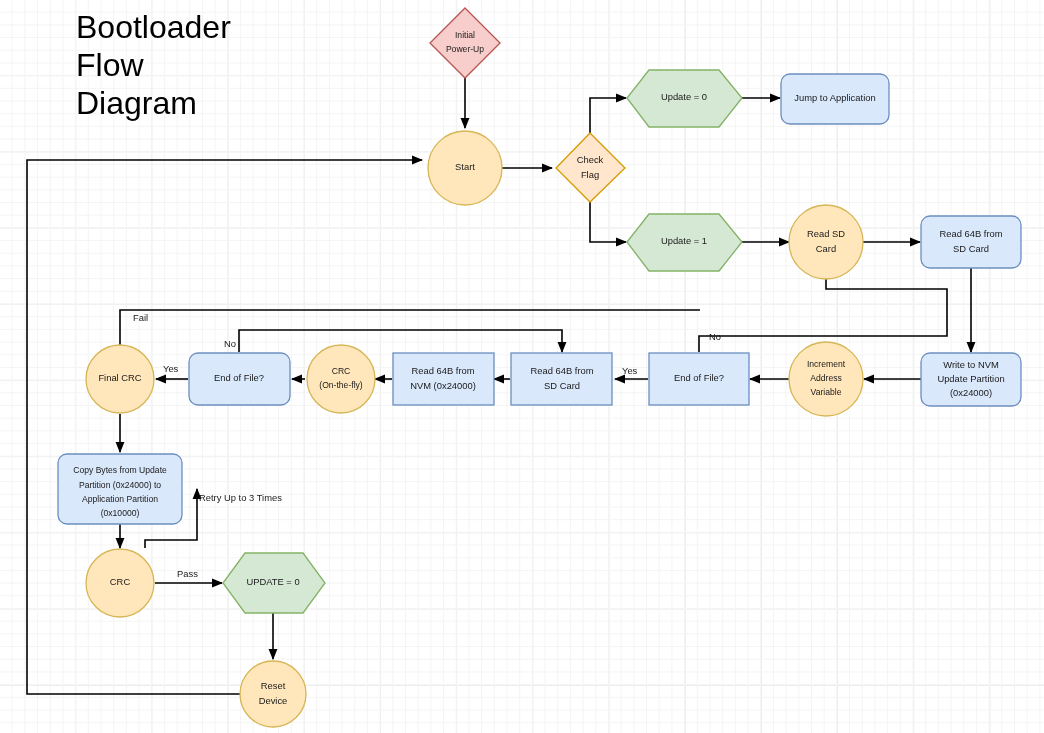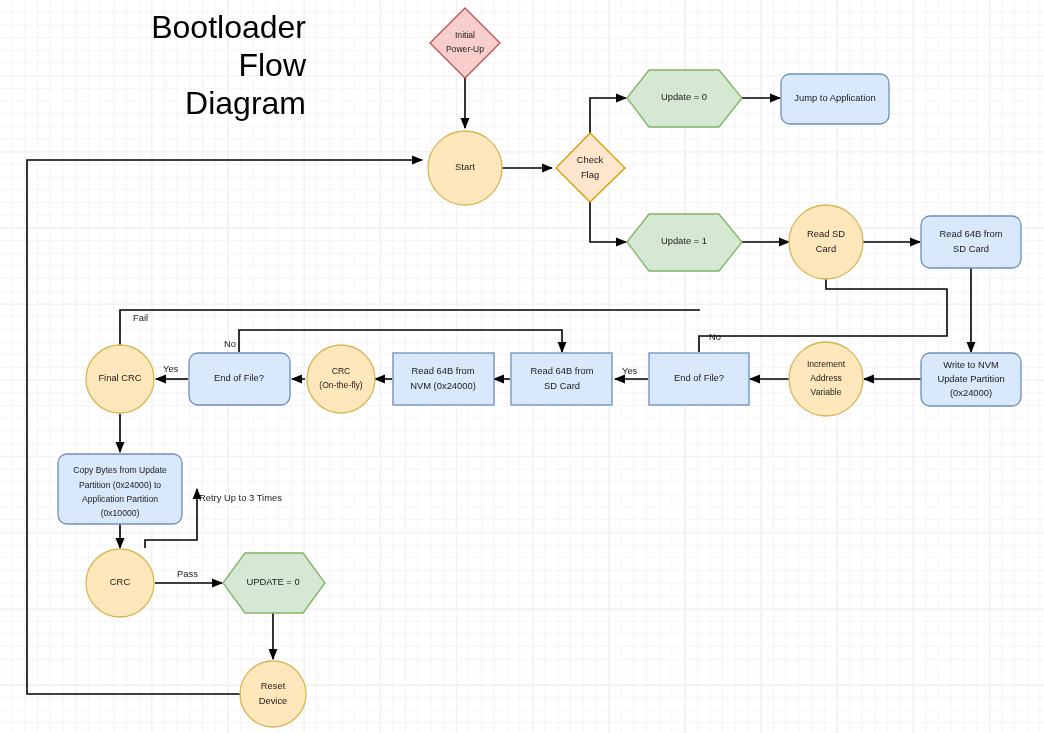--- a/index.html
+++ b/index.html
@@ -58,24 +58,24 @@
   .node-label.sm { font-size: 8.6px; }
   .edge-label {
     font-family: "Liberation Sans", sans-serif;
     font-size: 9.4px;
     fill: #1a1a1a;
     text-anchor: start;
     dominant-baseline: middle;
   }
   .diagram-title {
     position: absolute;
-    left: 82px;
+    left: 76px;
     top: 8px;
     width: 224px;
-    text-align: right;
+    text-align: left;
     font-family: "Liberation Sans", sans-serif;
     font-size: 32px;
     line-height: 38px;
     color: #000000;
     white-space: pre-line;
   }
 </style>
 </head>
 <body>
 

